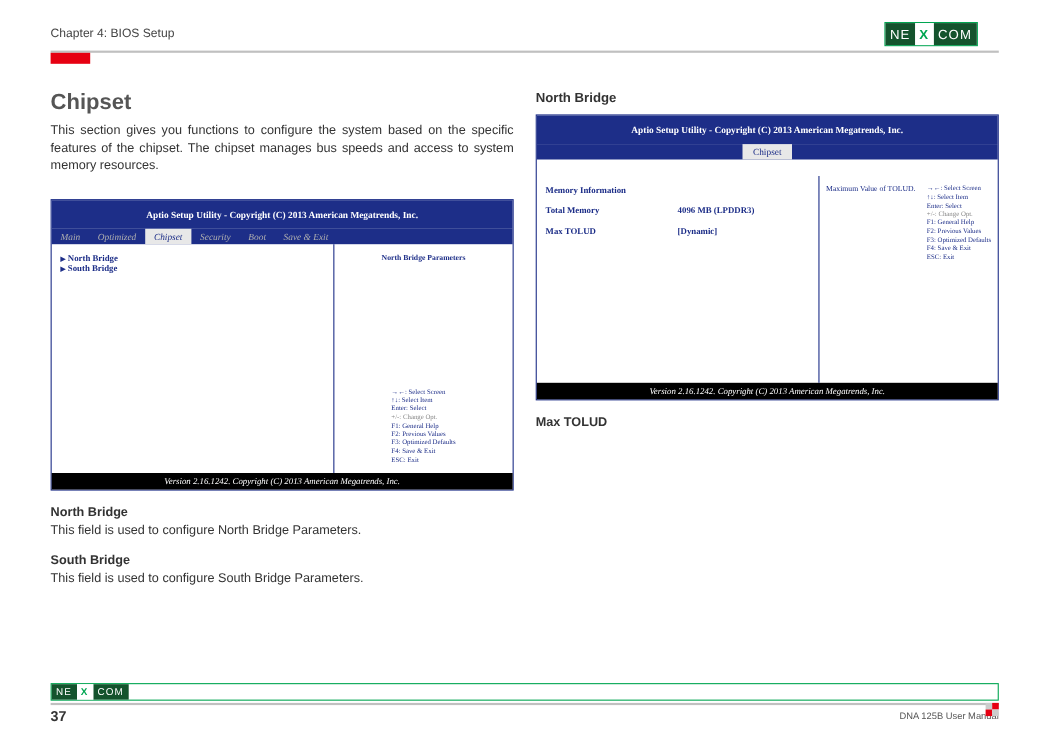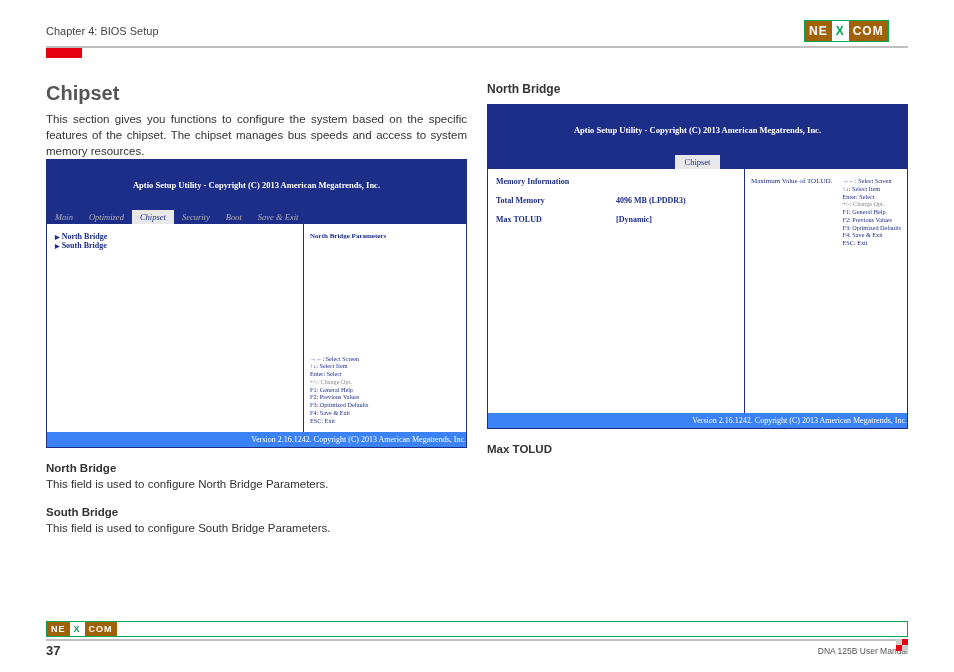--- a/index.html
+++ b/index.html
@@ -2,45 +2,45 @@
 <html><head>
 <meta charset="utf-8">
 <style>
   * { box-sizing: border-box; margin: 0; padding: 0; }
   body { width: 954px; height: 672px; font-family: Arial, Helvetica, sans-serif; background: #fff; position: relative; }
   .page { padding: 20px 46px 0 46px; }
   .hdr { display: flex; justify-content: space-between; align-items: center; border-bottom: 2px solid #c0c0c0; padding-bottom: 4px; }
   .chap { font-size: 11px; color: #444; }
   .logo { width: 104px; height: 22px; display: flex; align-items: center; }
   .logo-strip { display:flex; height:22px; border:1px solid #00a651;}
-  .logo-green { background:#a16207; color:#fff; font-weight:bold; font-size:12px; display:flex; align-items:center; padding:0 4px; letter-spacing:1px;}
+  .logo-green { background:#14532d; color:#fff; font-weight:normal; font-size:12px; display:flex; align-items:center; padding:0 4px; letter-spacing:1px;}
   .logo-white { background:#fff; color:#00a651; font-weight:bold; font-size:12px; display:flex; align-items:center; padding:0 4px; letter-spacing:1px;}
   .redtab-inner{width:36px;height:10px;background:#e60012;}
 
   .cols { display: flex; gap: 20px; margin-top: 24px; }
   .col { flex: 1; }
 
   .h1 { font-size: 20px; font-weight: bold; color: #555; margin-bottom: 6px; }
-  .intro { font-size: 11.5px; color: #333; line-height: 1.4; text-align: justify; margin-bottom: 0; }
+  .intro { font-size: 11.5px; color: #333; line-height: 1.4; text-align: justify; margin-bottom: 22px; }
 
   .bios { border: 1.5px solid #1d2e88; font-family: "Times New Roman", serif; }
-  .bios-title { background: #1d2e88; color: #fff; text-align: center; font-size: 8.5px; font-weight: bold; padding: 20px 0; }
+  .bios-title { background: #1d2e88; color: #fff; text-align: center; font-size: 8.5px; font-weight: bold; padding: 8px 0; }
   .bios-menu { display: flex; background: #1d2e88; font-size: 8.5px; }
   .bios-menu span { padding: 2px 8px; color: #b0b0b0; font-style: italic; }
   .bios-menu .sel { background: #e8e8e8; color: #1d2e88; }
   .bios-body { display: flex; height: 208px; }
   .bios-left { flex: 1.6; border-right: 1px solid #1d2e88; padding: 8px 8px; font-size: 8px; color: #1d2e88; font-weight: bold; }
   .bios-left .row-arrow::before{content:"\25B6"; font-size:6px; margin-right:2px;}
-  .bios-right { flex: 1; padding: 8px 6px; font-size: 7px; color: #1d2e88; display:flex; flex-direction:column; justify-content:space-between;}
+  .bios-right { flex: 1; padding: 8px 6px; font-size: 7px; color: #1d2e88; display:flex; flex-direction:column; justify-content:space-between;align-items:center;}
   .bios-right .top{font-weight:bold;}
   .bios-help { font-size: 6.2px; line-height: 1.25; color:#1d2e88;}
   .bios-help .wh{ color:#888;}
-  .bios-foot { background: #3b82f6; color: #fff; text-align: right; font-size: 8px; padding: 3px 0; }
+  .bios-foot { background: #000000; color: #fff; text-align: center; font-size: 8px; padding: 3px 0; font-style: italic; }
 
-  .bios2-body { display:flex; height: 244px;}
+  .bios2-body { display:flex; height: 188px; margin-top: 15px;}
   .bios2-left { flex:1.6; border-right:1px solid #1d2e88; padding:8px; font-size:8px; color:#1d2e88; font-weight:bold;}
   .bios2-left .krow{display:flex;}
   .bios2-left .klabel{flex:1;}
   .bios2-left .kval{flex:1; font-weight:bold;}
   .bios2-right{ flex:1; padding:8px 6px; font-size:7px; color:#1d2e88; display:flex; flex-direction:row; justify-content:space-between;}
 
   .subh { font-size: 11.5px; font-weight: bold; color: #333; margin-top: 14px; }
   .subp { font-size: 11.5px; color: #333; margin-top: 2px; line-height:1.4;}
   .h2 { font-size: 12px; font-weight: bold; color: #333; margin-bottom: 8px;}
 

